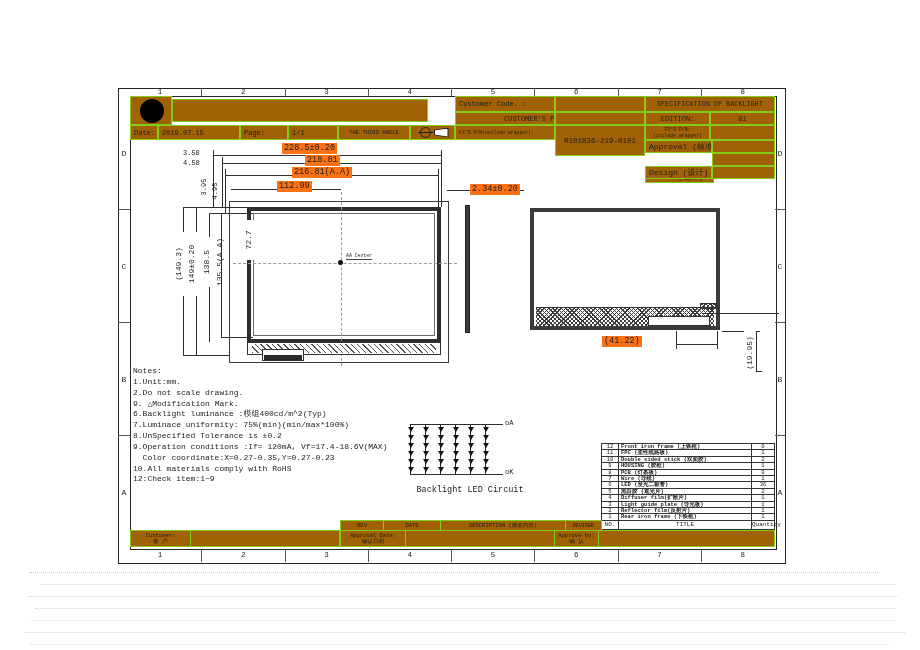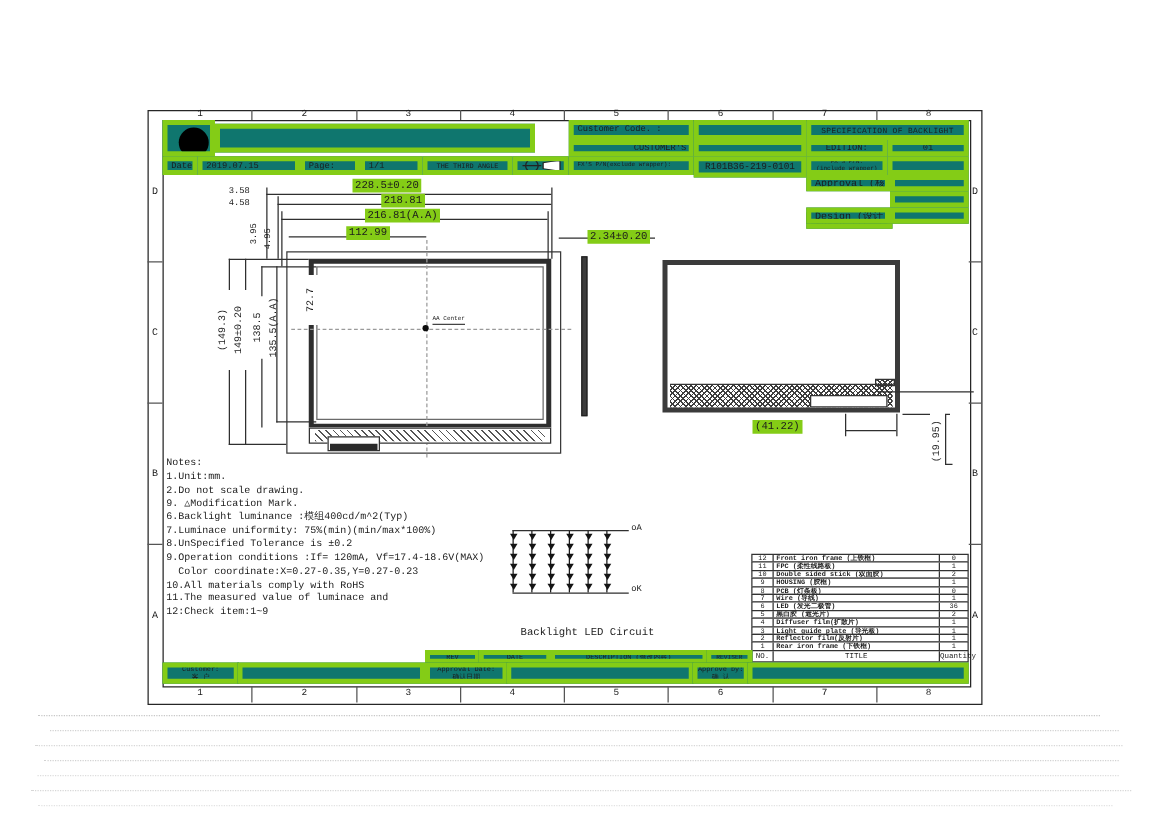--- a/index.html
+++ b/index.html
@@ -1,27 +1,27 @@
 <!DOCTYPE html>
 <html><head>
 <meta charset="utf-8">
 <style>
   html,body{margin:0;padding:0;background:#fff;}
   #page{position:relative;width:920px;height:650px;background:#fff;overflow:hidden;
         font-family:"Liberation Mono","DejaVu Sans Mono",monospace;color:#1c1c1c;}
   .abs{position:absolute;}
-  .cell{position:absolute;border:4px solid #84cc16;box-sizing:border-box;background:#0f766e;
+  .cell{position:absolute;border:1px solid #84cc16;box-sizing:border-box;background:#a16207;
         display:flex;align-items:center;overflow:hidden;font-size:7px;padding:0 3px;white-space:nowrap;font-family:Liberation Mono, monospace;}
   .cell.center{justify-content:center;padding:0;}
   .cell.col{flex-direction:column;justify-content:center;line-height:5.5px;padding:0;}
   .hline{position:absolute;border-top:1px solid #2f2f2f;}
   .vline{position:absolute;border-left:1px solid #2f2f2f;width:0;}
   .dash-h{position:absolute;border-top:1px dashed #9a9a9a;}
   .dash-v{position:absolute;border-left:1px dashed #9a9a9a;width:0;}
-  .dimlabel{position:absolute;font-size:8.5px;background:#84cc16;padding:0 2px;white-space:nowrap;line-height:11px;}
+  .dimlabel{position:absolute;font-size:8.5px;background:#f97316;padding:0 2px;white-space:nowrap;line-height:11px;}
   .dimsmall{position:absolute;font-size:7px;background:#fff;padding:0 1px;white-space:nowrap;line-height:9px;}
   .vtext{position:absolute;font-size:8px;white-space:nowrap;text-align:center;transform:rotate(-90deg);line-height:12px;}
   .zone-strip{position:absolute;display:flex;}
   .zone-strip.h .zone-num{flex:1;text-align:center;font-size:7.5px;line-height:inherit;border-right:1px solid #555;}
   .zone-strip.h .zone-num:last-child{border-right:none;}
   .zone-strip.v{flex-direction:column;}
   .zone-strip.v .zone-letter{flex:1;display:flex;align-items:center;justify-content:center;
         font-size:8px;border-bottom:1px solid #555;}
   .zone-strip.v .zone-letter:last-child{border-bottom:none;}
   .logo{position:absolute;width:24px;height:24px;border-radius:50%;background:#000;}
@@ -109,21 +109,21 @@
   <div class="cell" style="left:240px;top:125px;width:48px;height:15px;">Page:</div>
   <div class="cell" style="left:288px;top:125px;width:50px;height:15px;">1/1</div>
   <div class="cell center" style="left:338px;top:125px;width:72px;height:15px;font-size:5.5px;">THE THIRD ANGLE</div>
   <div class="cell center" style="left:410px;top:125px;width:45px;height:15px;">
     <span class="proj-circle"></span>
     <span class="cone-outer">
         <span class="cone-inner"></span>
       </span>
   </div>
   <div class="cell" style="left:455px;top:125px;width:100px;height:15px;font-size:4.8px;">FX'S P/N(exclude wrapper):</div>
-  <div class="cell center" style="left:555px;top:125px;width:90px;height:17px;font-size:7.5px;">R101B36-219-0101</div>
+  <div class="cell center" style="left:555px;top:125px;width:90px;height:31px;font-size:7.5px;">R101B36-219-0101</div>
   <div class="cell col" style="left:645px;top:125px;width:65px;height:15px;font-size:4.8px;">
     <div>FX'S P/N:</div>
     <div>(include wrapper)</div>
   </div>
   <div class="cell" style="left:710px;top:125px;width:65px;height:15px;"></div>
 
   <div class="cell" style="left:645px;top:140px;width:67px;height:13px;font-size:8px;">Approval (核准)</div>
   <div class="cell" style="left:712px;top:140px;width:63px;height:13px;"></div>
   <div class="cell" style="left:645px;top:170px;width:69px;height:13px;font-size:8px;">Check (检查)</div>
   <div class="cell" style="left:712px;top:153px;width:63px;height:13px;"></div>
@@ -197,21 +197,20 @@
       <div class="note-line">Notes:</div>
       <div class="note-line">1.Unit:mm.</div>
       <div class="note-line">2.Do not scale drawing.</div>
       <div class="note-line">9. △Modification Mark.</div>
       <div class="note-line">6.Backlight luminance :模组400cd/m^2(Typ)</div>
       <div class="note-line">7.Luminace uniformity: 75%(min)(min/max*100%)</div>
       <div class="note-line">8.UnSpecified Tolerance is ±0.2</div>
       <div class="note-line">9.Operation conditions :If= 120mA, Vf=17.4-18.6V(MAX)</div>
       <div class="note-line">  Color coordinate:X=0.27-0.35,Y=0.27-0.23</div>
       <div class="note-line">10.All materials comply with RoHS</div>
-      <div class="note-line">11.The measured value of luminace and</div>
       <div class="note-line">12:Check item:1~9</div>
     </div>
 
   <div id="led-grid" class="abs" style="left:410px;top:424px;width:95px;height:50px;">
       <div class="led-col" style="left: 0px;">
         <div class="led-tri" style="top: 2.5px;"></div>
         <div class="led-tri" style="top: 10.5px;"></div>
         <div class="led-tri" style="top: 18.5px;"></div>
         <div class="led-tri" style="top: 26.5px;"></div>
         <div class="led-tri" style="top: 34.5px;"></div>
@@ -255,21 +254,21 @@
         <div class="led-tri" style="top: 18.5px;"></div>
         <div class="led-tri" style="top: 26.5px;"></div>
         <div class="led-tri" style="top: 34.5px;"></div>
         <div class="led-tri" style="top: 42.5px;"></div>
       </div>
     </div>
   <div class="hline" style="left:410px;top:424px;width:93px;"></div>
   <div class="hline" style="left:410px;top:474px;width:93px;"></div>
   <div class="abs" style="left:505px;top:419px;font-size:7px;">oA</div>
   <div class="abs" style="left:505px;top:468px;font-size:7px;">oK</div>
-  <div class="abs" style="left:400px;top:485px;width:140px;text-align:center;font-size:8.5px;margin-top:16px;">Backlight LED Circuit</div>
+  <div class="abs" style="left:400px;top:485px;width:140px;text-align:center;font-size:8.5px;">Backlight LED Circuit</div>
 
   <div id="parts-rows" class="abs" style="left:601px;top:443px;width:174px;">
       <div class="prow">
         <div class="pno">12</div>
         <div class="ptitle">Front iron frame (上铁框)</div>
         <div class="pqty">0</div>
       </div>
       <div class="prow">
         <div class="pno">11</div>
         <div class="ptitle">FPC (柔性线路板)</div>

